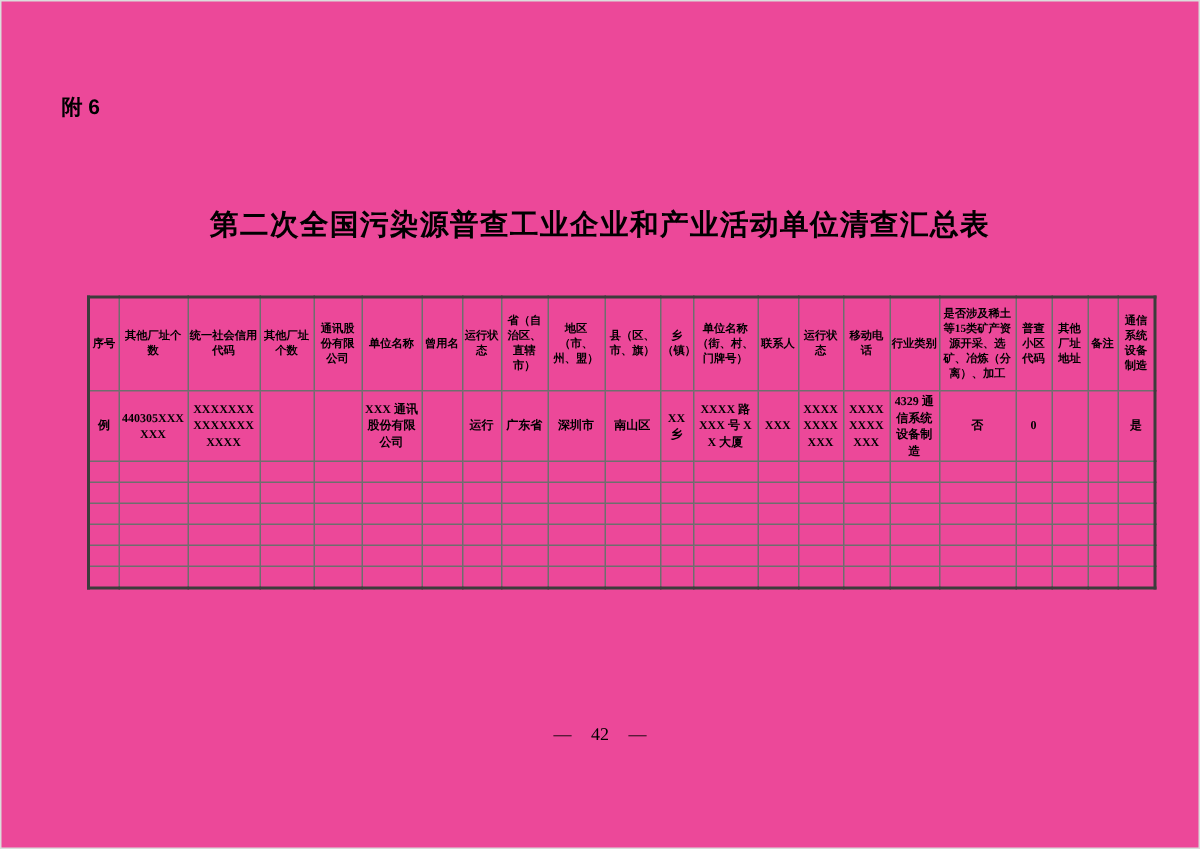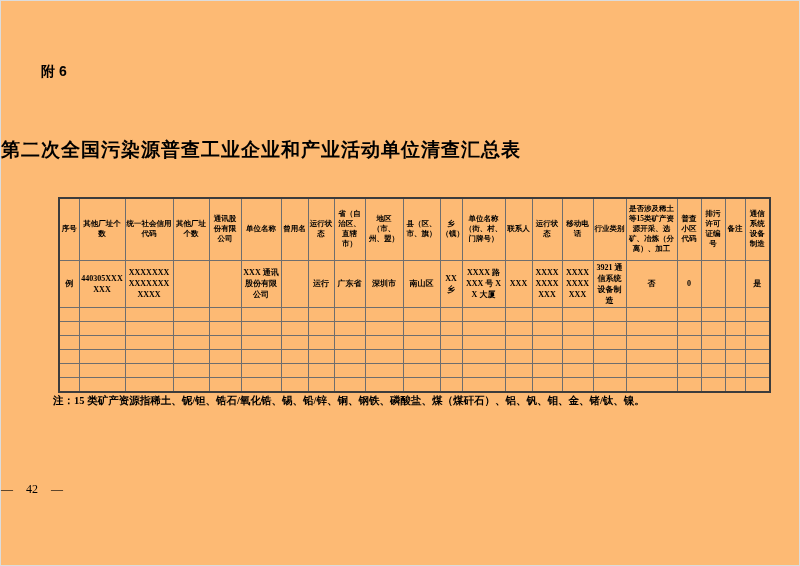--- a/index.html
+++ b/index.html
@@ -6,29 +6,30 @@
   body {
     width: 800px; height: 566px;
     background: #ffffff;
     position: relative;
     font-family: "Liberation Serif", serif;
     color: #000000;
     overflow: hidden;
   }
   .page {
     position: absolute; left: 0; top: 0; width: 800px; height: 566px;
-    border: 1px solid #dcdcdc; box-sizing: border-box; background: #fdba74;
+    border: 1px solid #dcdcdc; box-sizing: border-box; background: #ec4899;
   }
   .attachment {
     position: absolute; left: 40px; top: 62px;
     font-size: 14px; font-weight: bold;
     font-family: "Liberation Sans", sans-serif;
   }
   .title {
     position: absolute; top: 136px; left: 0; width: 100%;
+    text-align: center;
     font-size: 19px; font-weight: bold; letter-spacing: 1px;
     font-family: "Liberation Sans", sans-serif;
   }
   .table-wrap { position: absolute; left: 57px; top: 196px; }
   table.clearance {
     border-collapse: collapse; table-layout: fixed; width: 691px;
     border: 2px solid #3c3c3c;
   }
   table.clearance th, table.clearance td {
     border: 1px solid #6e6e6e;
@@ -46,21 +47,21 @@
     word-break: break-all;
   }
   tr.empty-row { height: 14px; }
   tr.empty-row td { font-size: 8px; }
   .note {
     position: absolute; left: 52px; top: 393px;
     font-size: 10.5px; font-weight: bold; white-space: nowrap;
   }
   .footer {
     position: absolute; top: 481px; left: 0; width: 100%;
-    text-align: left; font-size: 12px; word-spacing: 10px;
+    text-align: center; font-size: 12px; word-spacing: 10px;
   }
 </style>
 </head>
 <body>
 
 <div class="page">
 
   <div class="attachment">附 6</div>
 
   <div class="title">第二次全国污染源普查工业企业和产业活动单位清查汇总表</div>
@@ -105,21 +106,21 @@
             <th>地区（市、州、盟）</th>
             <th>县（区、市、旗）</th>
             <th>乡（镇）</th>
             <th>单位名称（街、村、门牌号）</th>
             <th>联系人</th>
             <th>运行状态</th>
             <th>移动电话</th>
             <th>行业类别</th>
             <th>是否涉及稀土等15类矿产资源开采、选矿、冶炼（分离）、加工</th>
             <th>普查小区代码</th>
-            <th>排污许可证编号</th>
+            <th>其他厂址地址</th>
             <th>备注</th>
             <th>通信系统设备制造</th>
           </tr>
         </thead>
       <tbody>
           <tr class="example-row">
             <td>例</td>
             <td>440305XXXXXX</td>
             <td>XXXXXXXXXXXXXXXXXX</td>
             <td></td>
@@ -128,21 +129,21 @@
             <td></td>
             <td>运行</td>
             <td>广东省</td>
             <td>深圳市</td>
             <td>南山区</td>
             <td>XX 乡</td>
             <td>XXXX 路 XXX 号 XX 大厦</td>
             <td>XXX</td>
             <td>XXXXXXXXXXX</td>
             <td>XXXXXXXXXXX</td>
-            <td>3921 通信系统设备制造</td>
+            <td>4329 通信系统设备制造</td>
             <td>否</td>
             <td>0</td>
             <td></td>
             <td></td>
             <td>是</td>
           </tr>
           <tr class="empty-row">
             <td></td>
             <td></td>
             <td></td>
@@ -283,17 +284,16 @@
             <td></td>
             <td></td>
             <td></td>
             <td></td>
             <td></td>
           </tr>
         </tbody>
     </table>
   </div>
 
-  <div class="note">注：15 类矿产资源指稀土、铌/钽、锆石/氧化锆、锡、铅/锌、铜、钢铁、磷酸盐、煤（煤矸石）、铝、钒、钼、金、锗/钛、镍。</div>
 
   <div class="footer">— 42 —</div>
 
 </div>
 
 </body></html>

